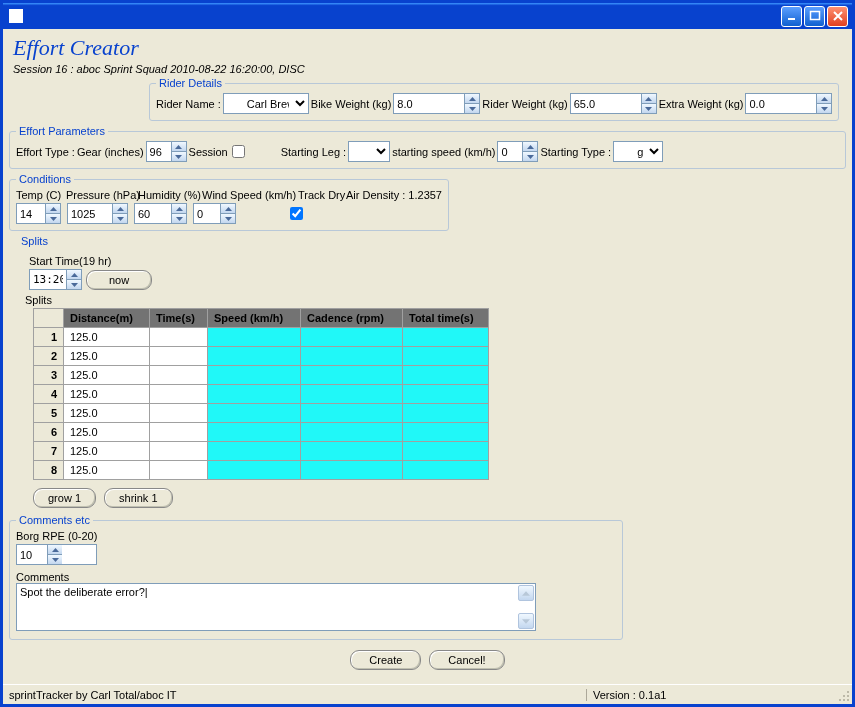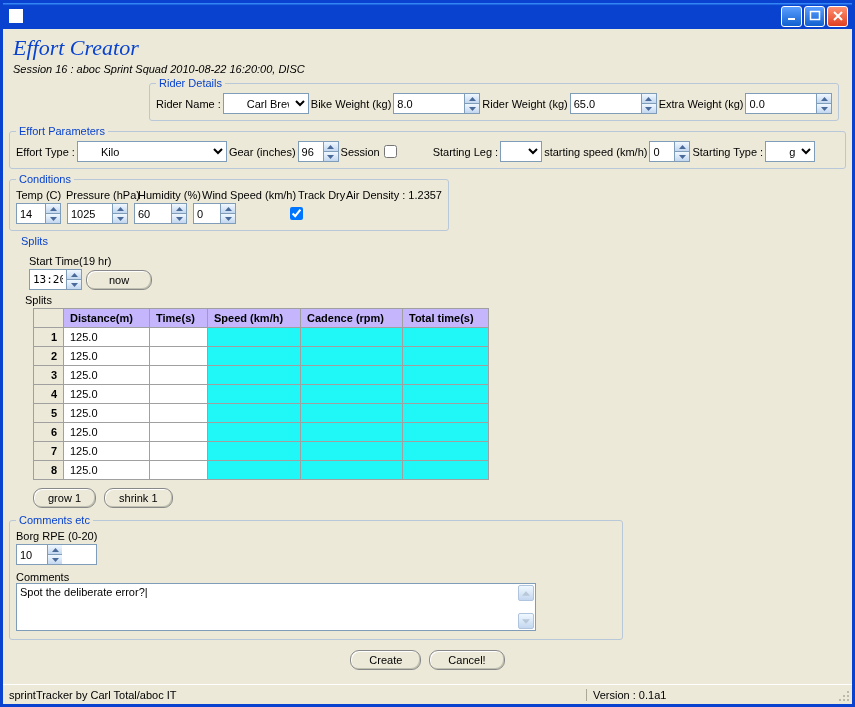--- a/index.html
+++ b/index.html
@@ -155,21 +155,21 @@
   background: white;
 }
 .splits-table th, .splits-table td {
   border: 1px solid #a0a0a0;
   padding: 2px 6px;
   font-size: 11px;
   text-align: left;
   height: 19px;
 }
 .splits-table th {
-  background: #c4b5fd;
+  background: #737373;
   font-weight: bold;
 }
 .splits-table .rownum {
   background: #ece9d8;
   text-align: right;
   font-weight: bold;
   width: 30px;
 }
 .splits-table .hl { background: #20f8f8; }
 .splits-table .corner { background: #ece9d8; }
@@ -330,21 +330,20 @@
               </div>
             </span>
         </span>
       </div>
     </fieldset>
 
     <fieldset>
       <legend>Effort Parameters</legend>
       <div class="effort-row">
         <label>Effort Type :</label>
-        <select style="width:150px"><option>Kilo</option></select>
         <label>Gear (inches)</label>
         <span class="spinner">
           <input type="text" style="width: 24px;" value="96">
           <span class="spin-btns">
               <div>
                 <svg viewBox="0 0 7 4">
                   <path d="M0 4 L3.5 0 L7 4 Z" fill="#4a6a9a"></path>
                 </svg>
               </div>
               <div>

